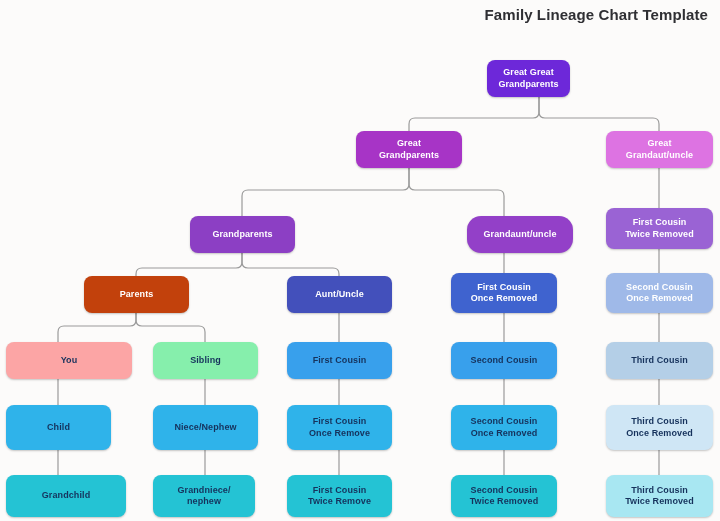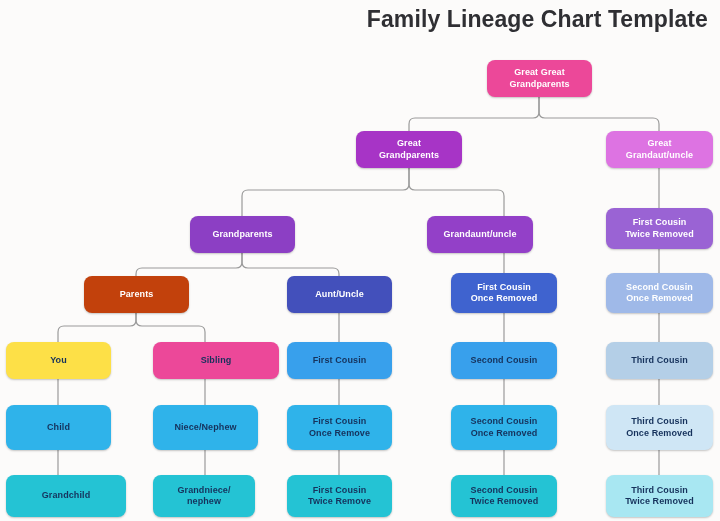--- a/index.html
+++ b/index.html
@@ -15,21 +15,21 @@
     font-family: "Liberation Sans", sans-serif;
   }
   #chart-title {
     position: absolute;
     left: 0;
     top: 6px;
     width: 716px;
     text-align: right;
     padding-right: 8px;
     box-sizing: border-box;
-    font-size: 23px;
+    font-size: 15px;
     font-weight: bold;
     color: #2f2f33;
     letter-spacing: 0.1px;
   }
   #connector-layer {
     position: absolute;
     left: 0;
     top: 0;
     width: 720px;
     height: 521px;
@@ -85,38 +85,38 @@
     <path d="M 504 379 L 504 405" fill="none" stroke="#9a9a9a" stroke-width="1.2" stroke-linecap="round"></path>
     <path d="M 504 450 L 504 475" fill="none" stroke="#9a9a9a" stroke-width="1.2" stroke-linecap="round"></path>
     <path d="M 659 168 L 659 208" fill="none" stroke="#9a9a9a" stroke-width="1.2" stroke-linecap="round"></path>
     <path d="M 659 249 L 659 273" fill="none" stroke="#9a9a9a" stroke-width="1.2" stroke-linecap="round"></path>
     <path d="M 659 313 L 659 342" fill="none" stroke="#9a9a9a" stroke-width="1.2" stroke-linecap="round"></path>
     <path d="M 659 379 L 659 405" fill="none" stroke="#9a9a9a" stroke-width="1.2" stroke-linecap="round"></path>
     <path d="M 659 450 L 659 475" fill="none" stroke="#9a9a9a" stroke-width="1.2" stroke-linecap="round"></path>
   </svg>
 
 <div id="node-layer">
-    <div class="node" style="left: 487px; top: 60px; width: 105px; height: 37px; background: #ec4899; color: rgb(255, 255, 255);">Great Great
+    <div class="node" style="left: 487px; top: 60px; width: 83px; height: 37px; background: #6d28d9; color: rgb(255, 255, 255);">Great Great
 Grandparents</div>
     <div class="node" style="left: 356px; top: 131px; width: 106px; height: 37px; background: rgb(167, 52, 198); color: rgb(255, 255, 255);">Great
 Grandparents</div>
     <div class="node" style="left: 606px; top: 131px; width: 107px; height: 37px; background: rgb(221, 115, 226); color: rgb(255, 255, 255);">Great
 Grandaut/uncle</div>
     <div class="node" style="left: 190px; top: 216px; width: 105px; height: 37px; background: rgb(140, 63, 196); color: rgb(255, 255, 255);">Grandparents</div>
-    <div class="node" style="left: 427px; top: 216px; width: 106px; height: 37px; background: rgb(147, 64, 200); color: rgb(255, 255, 255);">Grandaunt/uncle</div>
+    <div class="node" style="left: 467px; top: 216px; width: 106px; height: 37px; background: rgb(147, 64, 200); color: rgb(255, 255, 255); border-radius: 14px;">Grandaunt/uncle</div>
     <div class="node" style="left: 606px; top: 208px; width: 107px; height: 41px; background: rgb(154, 99, 212); color: rgb(255, 255, 255);">First Cousin
 Twice Removed</div>
     <div class="node" style="left: 84px; top: 276px; width: 105px; height: 37px; background: #c2410c; color: rgb(255, 255, 255);">Parents</div>
     <div class="node" style="left: 287px; top: 276px; width: 105px; height: 37px; background: rgb(67, 80, 187); color: rgb(255, 255, 255); border-radius: 7px;">Aunt/Uncle</div>
     <div class="node" style="left: 451px; top: 273px; width: 106px; height: 40px; background: rgb(63, 99, 207); color: rgb(255, 255, 255);">First Cousin
 Once Removed</div>
     <div class="node" style="left: 606px; top: 273px; width: 107px; height: 40px; background: rgb(159, 185, 232); color: rgb(255, 255, 255);">Second Cousin
 Once Removed</div>
-    <div class="node" style="left: 6px; top: 342px; width: 105px; height: 37px; background: #fde047; color: rgb(22, 50, 92);">You</div>
-    <div class="node" style="left: 153px; top: 342px; width: 126px; height: 37px; background: #ec4899; color: rgb(22, 50, 92);">Sibling</div>
+    <div class="node" style="left: 6px; top: 342px; width: 126px; height: 37px; background: #fca5a5; color: rgb(22, 50, 92);">You</div>
+    <div class="node" style="left: 153px; top: 342px; width: 105px; height: 37px; background: #86efac; color: rgb(22, 50, 92);">Sibling</div>
     <div class="node" style="left: 287px; top: 342px; width: 105px; height: 37px; background: rgb(56, 160, 236); color: rgb(22, 50, 92);">First Cousin</div>
     <div class="node" style="left: 451px; top: 342px; width: 106px; height: 37px; background: rgb(56, 160, 236); color: rgb(22, 50, 92);">Second Cousin</div>
     <div class="node" style="left: 606px; top: 342px; width: 107px; height: 37px; background: rgb(180, 207, 231); color: rgb(22, 50, 92);">Third Cousin</div>
     <div class="node" style="left: 6px; top: 405px; width: 105px; height: 45px; background: rgb(47, 179, 234); color: rgb(22, 50, 92);">Child</div>
     <div class="node" style="left: 153px; top: 405px; width: 105px; height: 45px; background: rgb(47, 179, 234); color: rgb(22, 50, 92);">Niece/Nephew</div>
     <div class="node" style="left: 287px; top: 405px; width: 105px; height: 45px; background: rgb(47, 179, 234); color: rgb(22, 50, 92);">First Cousin
 Once Remove</div>
     <div class="node" style="left: 451px; top: 405px; width: 106px; height: 45px; background: rgb(47, 179, 234); color: rgb(22, 50, 92);">Second Cousin
 Once Removed</div>
     <div class="node" style="left: 606px; top: 405px; width: 107px; height: 45px; background: rgb(207, 230, 245); color: rgb(22, 50, 92);">Third Cousin

